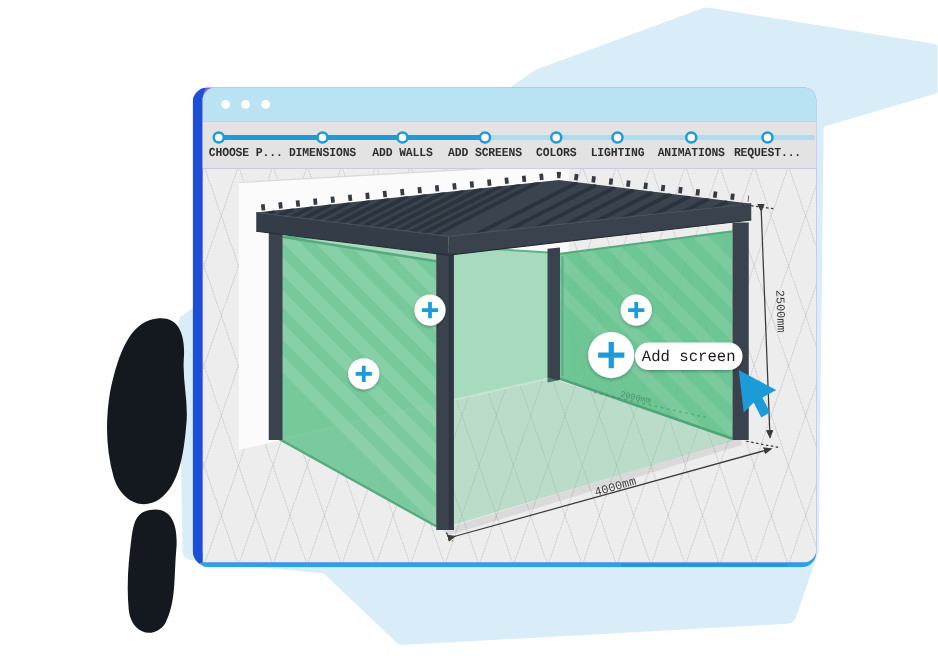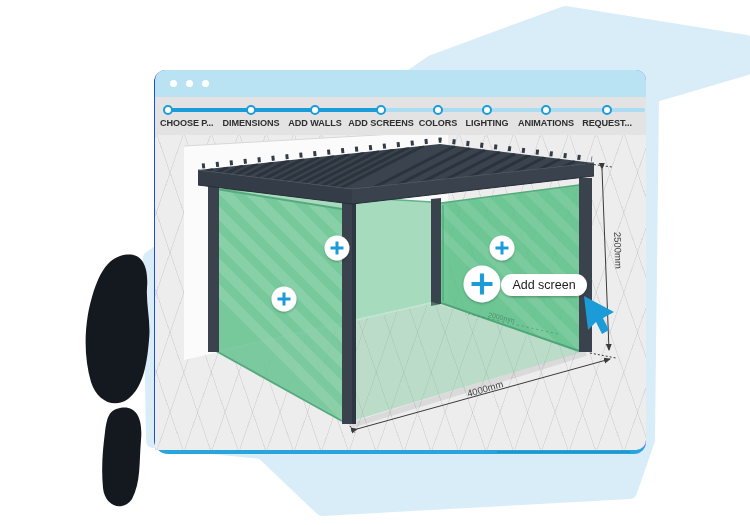--- a/index.html
+++ b/index.html
@@ -3,22 +3,22 @@
 <meta charset="utf-8">
 <style>
   html,body{margin:0;padding:0;background:#ffffff;width:750px;height:525px;overflow:hidden;
     font-family:"Liberation Sans",sans-serif;}
   .stage{position:relative;width:750px;height:525px;}
   .decor{position:absolute;left:0;top:0;z-index:0;}
   .blue-streak{position:absolute;left:497px;top:451px;width:133px;height:2px;background:#1e97cf;z-index:3;}
 
   
   .window{position:absolute;left:154px;top:70px;width:491px;height:380px;z-index:2;
-    background:#8b5cf6;border-left:1px solid #1d4ed8;border-bottom:4px solid #2aa4dd;
-    border-radius:12px 10px 12px 14px;}
+    background:#8b5cf6;border-left:8px solid #1d4ed8;border-bottom:4px solid #2aa4dd;
+    border-radius:12px 10px 12px 14px;font-family:Liberation Mono, monospace;}
   .titlebar{position:absolute;left:0;top:0;width:100%;height:27px;background:#b9e2f3;
     border-radius:10px 10px 0 0;}
   .dots{position:absolute;left:15px;top:10px;display:flex;gap:9px;}
   .dots i{width:7px;height:7px;border-radius:50%;background:#fff;}
 
   
   .stepper{position:absolute;left:0;top:27px;width:100%;height:38px;background:#e3e3e3;}
   .track{position:absolute;top:11px;height:4px;border-radius:2px;}
   .track.done{left:13px;width:213px;background:#1b9cd8;}
   .track.todo{left:226px;width:264px;background:#abdcf2;}

